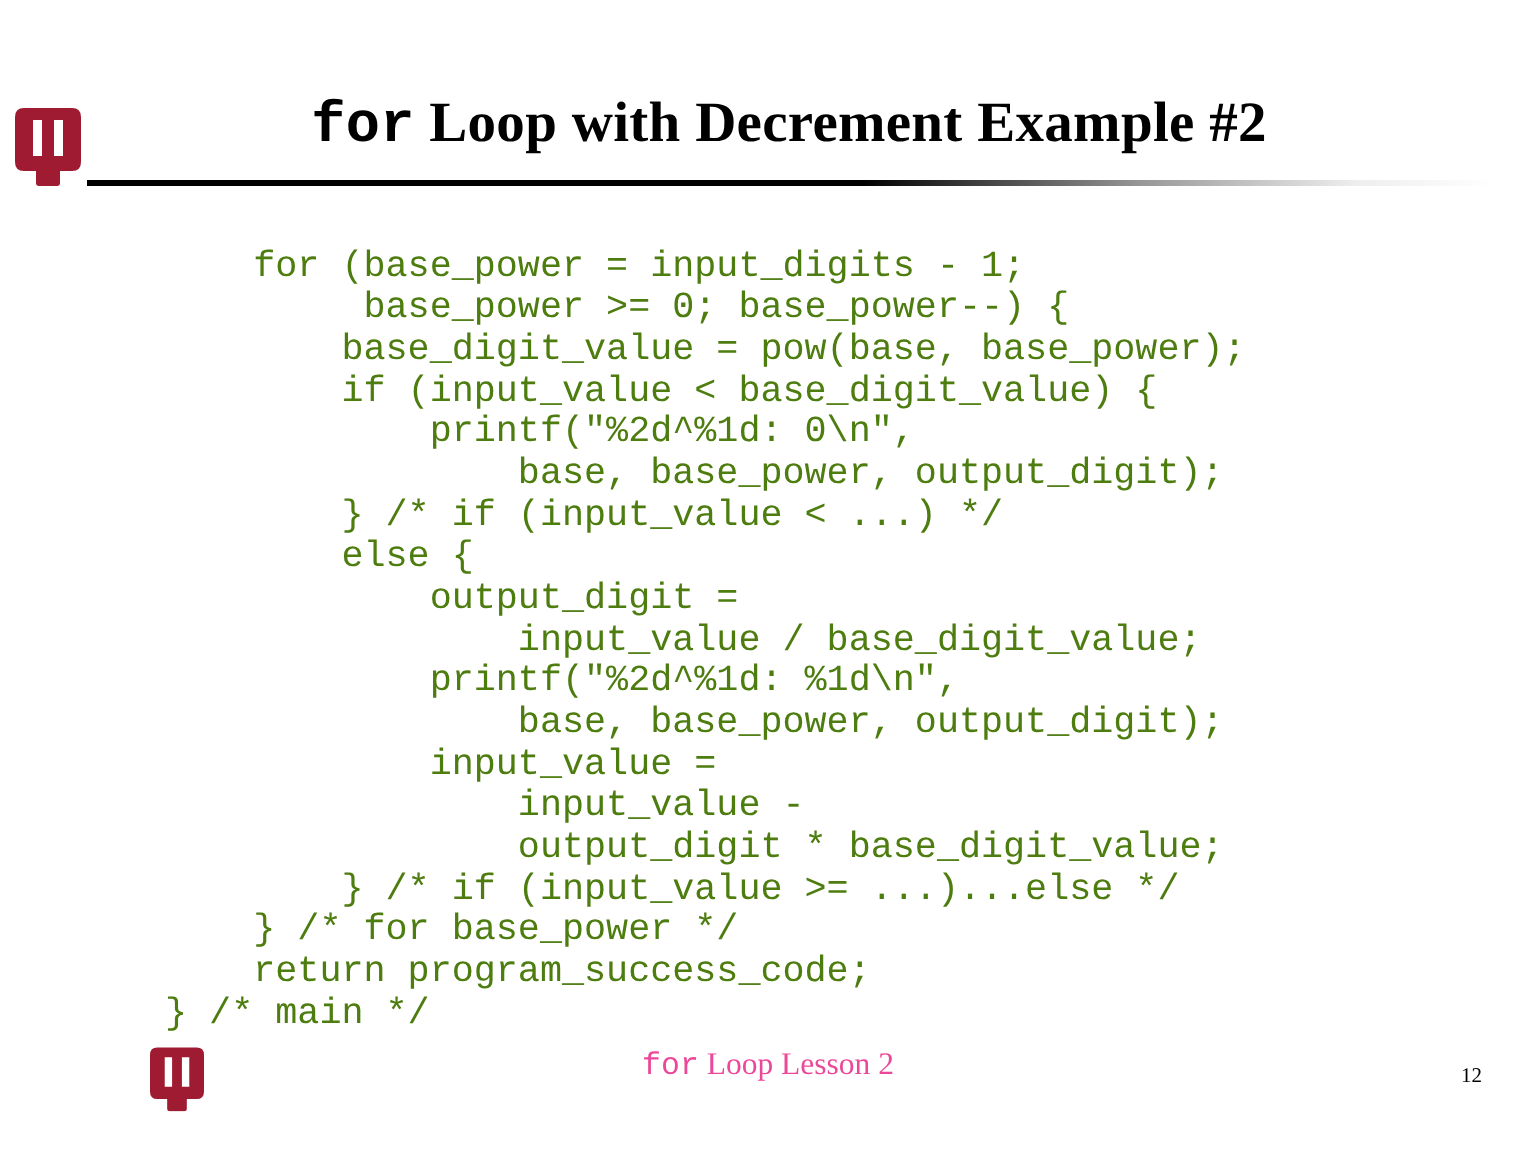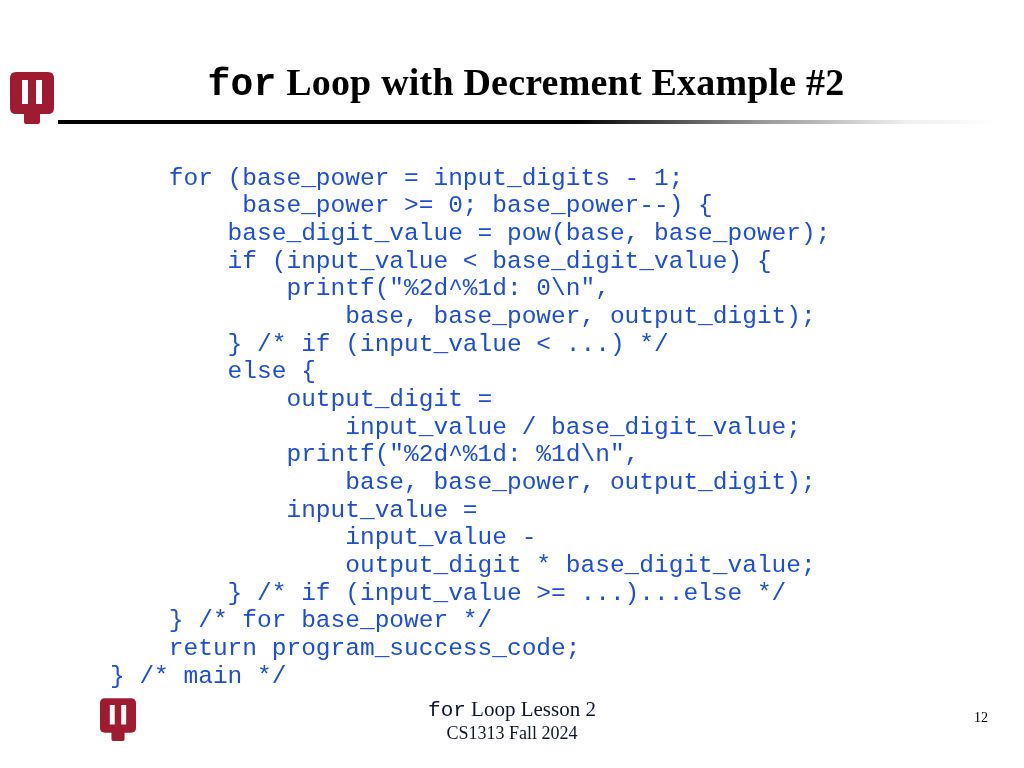--- a/index.html
+++ b/index.html
@@ -59,30 +59,30 @@
     background: linear-gradient(to right, #000 0%, #000 55%, #999 75%, #eee 90%, #fff 100%);
   }
   .code {
     position: absolute;
     left: 110px;
     top: 140px;
     font-family: "Courier New", Courier, monospace;
     font-size: 24.5px;
     line-height: 1.13;
     white-space: pre;
-    color: #1d4ed8;
+    color: #4d7c0f;
   }
   .footer-center {
     position: absolute;
     left: 0;
     right: 0;
     top: 698px;
     text-align: center;
     font-size: 21px;
-    color: #0f172a;
+    color: #ec4899;
     line-height: 1.1;
   }
   .footer-center .mono {
     font-family: "Courier New", Courier, monospace;
   }
   .footer-center .sub {
     font-size: 18px;
     display: block;
     margin-top: 2px;
   }
@@ -135,18 +135,17 @@
   <div class="ou-logo-footer">
     <svg viewBox="0 0 44 56" width="36" height="46">
       <g fill="#9e1b32">
         <path d="M6 4 h32 q6 0 6 6 v30 q0 6 -6 6 h-8 v8 q0 2 -2 2 h-12 q-2 0 -2 -2 v-8 h-8 q-6 0 -6 -6 v-30 q0 -6 6 -6 z M12 12 v24 h6 v-24 z M26 12 v24 h6 v-24 z"></path>
       </g>
     </svg>
   </div>
 
   <div class="footer-center">
     <span class="mono">for</span><span> Loop Lesson 2</span>
-    <span class="sub">CS1313 Fall 2024</span>
   </div>
 
   <div class="page-num">12</div>
 
 </div>
 
 </body></html>

